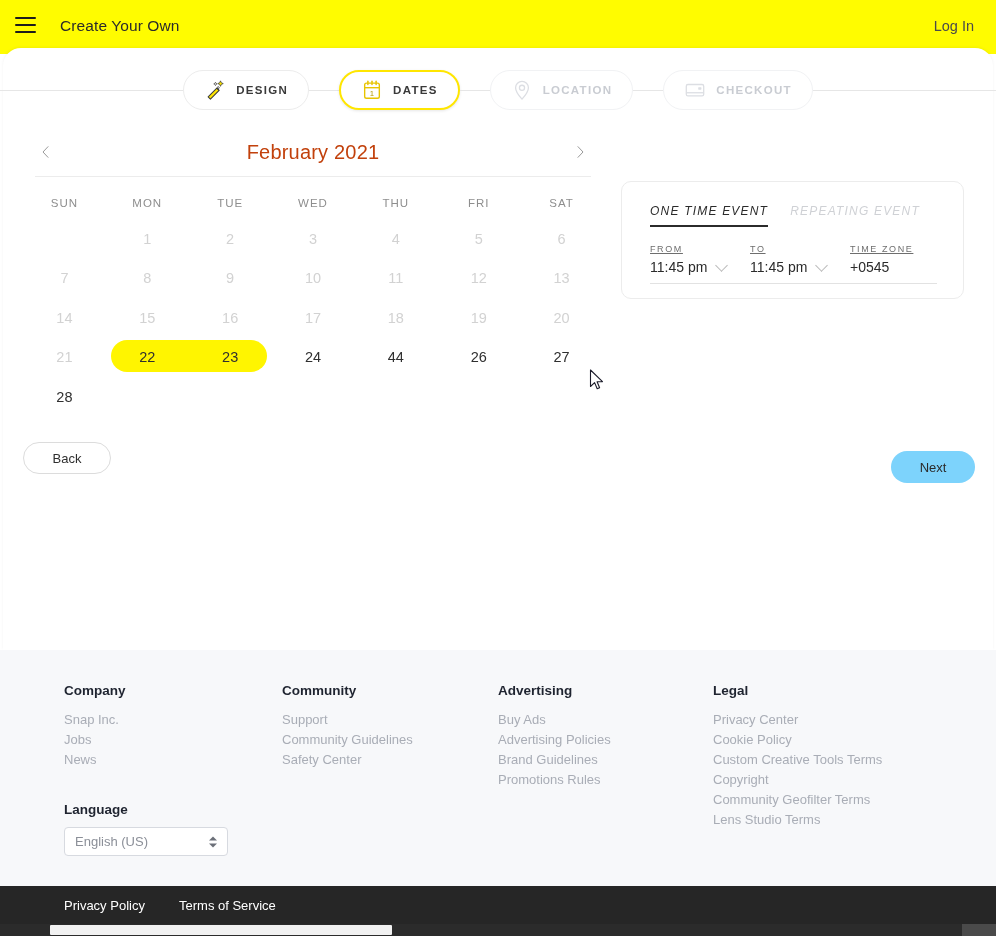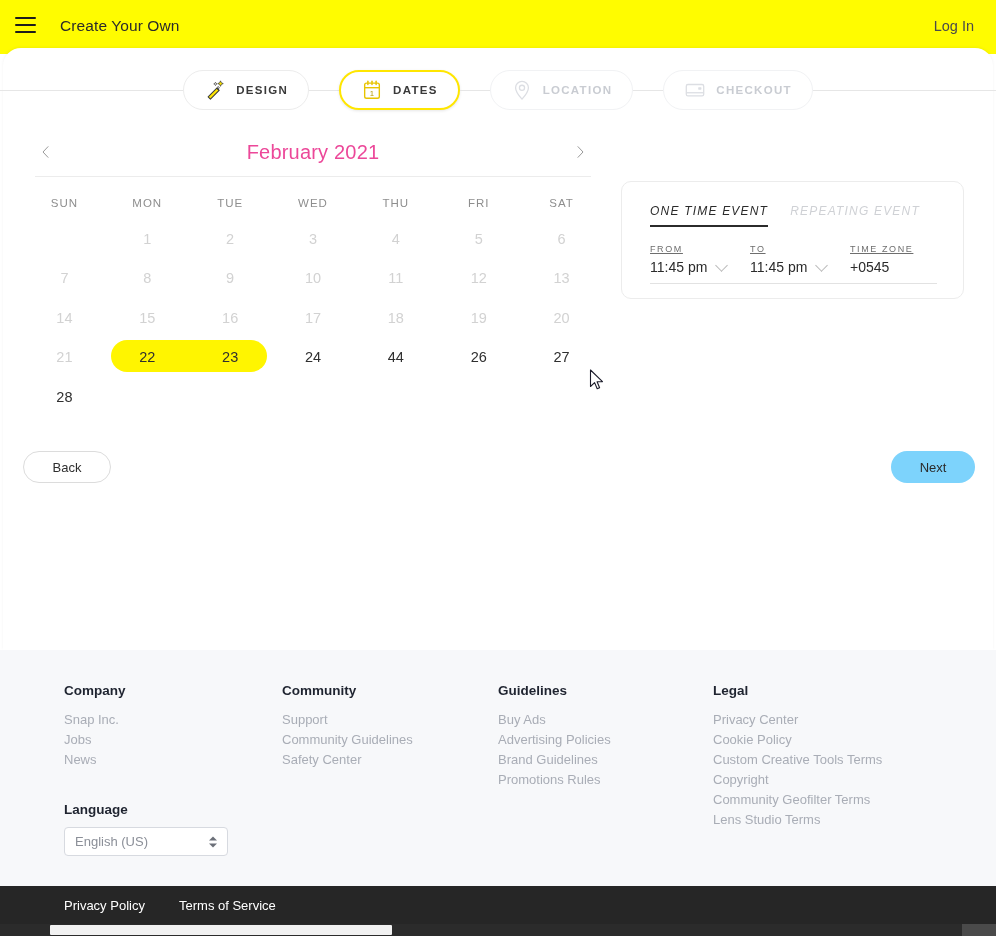--- a/index.html
+++ b/index.html
@@ -59,21 +59,21 @@
     border:2px solid #FFE600;
     box-shadow:0 1px 3px rgba(0,0,0,.10);
   }
   .step.disabled { border-color:#f1f2f4; }
   .step.disabled .lbl { color:#c9ccd2; }
   .step .ico { width:22px; height:22px; display:block; }
 
   
   .cal { position:absolute; left:20px; top:80px; width:580px; }
   .cal-head { position:relative; height:48px; display:flex; align-items:center; justify-content:center; }
-  .cal-title { font-size:20px; color:#ec4899; letter-spacing:.2px; }
+  .cal-title { font-size:20px; color:#c2410c; letter-spacing:.2px; }
   .cal-nav {
     position:absolute; top:50%; transform:translateY(-50%);
     width:26px; height:26px; display:flex; align-items:center; justify-content:center;
     color:#9a9a9a; font-size:19px; cursor:pointer; user-select:none;
   }
   .cal-nav.prev { left:10px; }
   .cal-nav.next { right:10px; }
   .cal-sep { height:1px; background:#ececec; margin:0 12px; }
 
   .dow-row { display:grid; grid-template-columns:repeat(7,1fr); margin-top:20px; }
@@ -118,21 +118,21 @@
   .ev-lbl { font-size:9px; letter-spacing:1.6px; color:#6e6e6e; margin-bottom:5px;text-decoration:underline; }
   .ev-val { font-size:14px; color:#2b2b2b; display:flex; align-items:center; gap:6px; }
   .chev {
     width:9px; height:9px; border-right:1.4px solid #b9b9b9; border-bottom:1.4px solid #b9b9b9;
     transform:rotate(45deg); margin-bottom:4px; margin-left:4px;
   }
   .ev-underline { height:1px; background:#e2e2e2; margin-top:8px; width:287px; }
 
   
   .btn-back {
-    position:absolute; left:20px; top:403px; width:88px; height:32px;
+    position:absolute; left:20px; top:394px; width:88px; height:32px;
     border:1px solid #dcdcdc; border-radius:18px; background:#fff;
     display:flex; align-items:center; justify-content:center;
     font-size:13px; color:#2f2f2f; cursor:pointer;
   }
   .btn-next {
     position:absolute; left:888px; top:403px; width:84px; height:32px;
     border:none; border-radius:18px; background:#7dd3fc;
     display:flex; align-items:center; justify-content:center;
     font-size:13px; color:#2b2b2b; cursor:pointer;
   }
@@ -388,21 +388,21 @@
           <div class="fl">Jobs</div>
           <div class="fl">News</div>
         </div>
         <div class="fcol-community">
           <div class="fh">Community</div>
           <div class="fl">Support</div>
           <div class="fl">Community Guidelines</div>
           <div class="fl">Safety Center</div>
         </div>
         <div class="fcol-advertising">
-          <div class="fh">Guidelines</div>
+          <div class="fh">Advertising</div>
           <div class="fl">Buy Ads</div>
           <div class="fl">Advertising Policies</div>
           <div class="fl">Brand Guidelines</div>
           <div class="fl">Promotions Rules</div>
         </div>
         <div class="fcol-legal">
           <div class="fh">Legal</div>
           <div class="fl">Privacy Center</div>
           <div class="fl">Cookie Policy</div>
           <div class="fl">Custom Creative Tools Terms</div>

